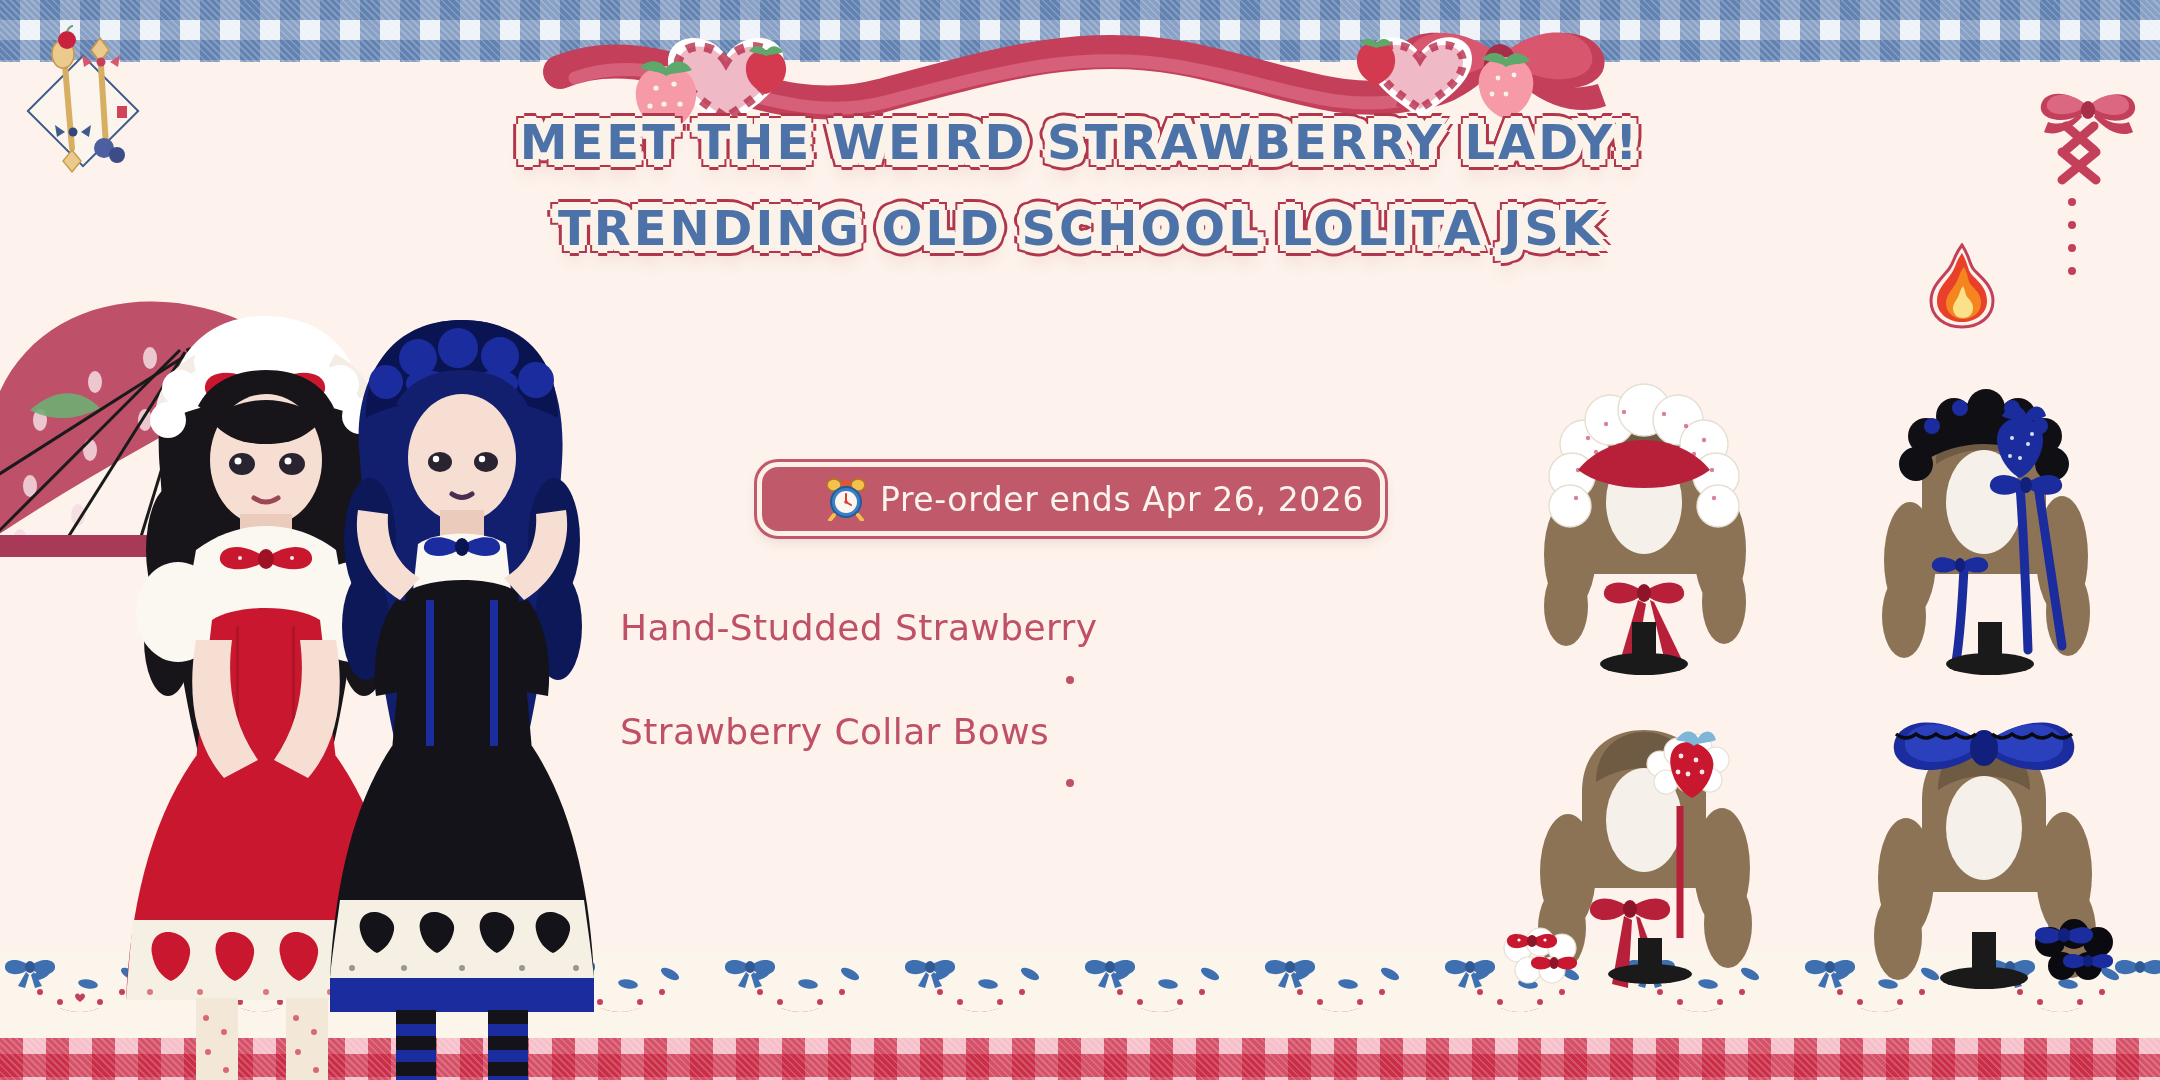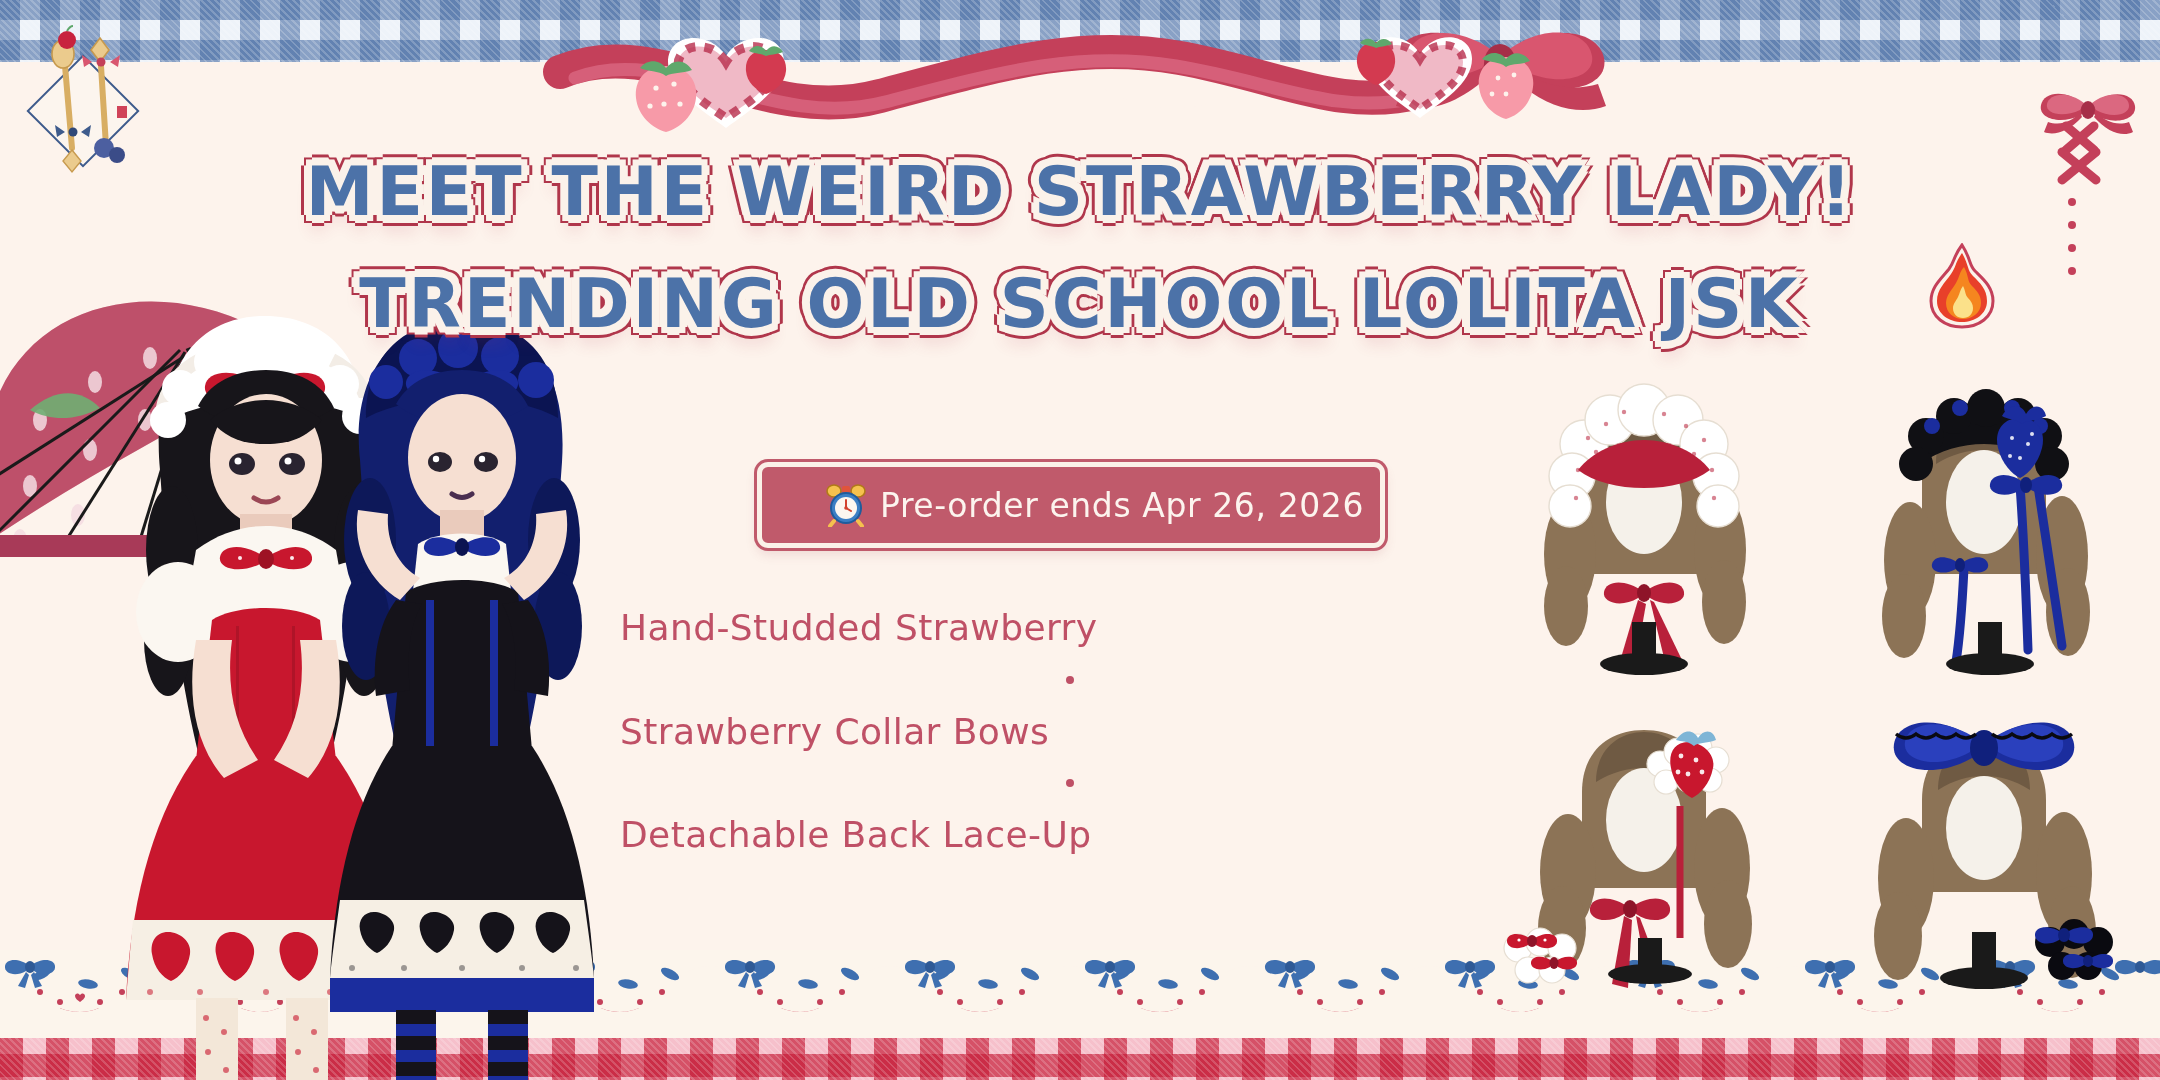--- a/index.html
+++ b/index.html
@@ -51,51 +51,50 @@
   }
 
   
   .headline-wrap {
     position: absolute; top: 112px; left: 0; width: 2160px;
     z-index: 8; text-align: center;
   }
   .headline {
     font-family: "DejaVu Sans", sans-serif;
     font-weight: 700;
-    font-size: 68px;
+    font-size: 48px;
     letter-spacing: 3px;
     color: #4C72A8;
     line-height: 1.26;
     white-space: nowrap;
     -webkit-text-stroke: 0;
     text-shadow:
       -3px 0 0 #FBF2EA,  3px 0 0 #FBF2EA,  0 -3px 0 #FBF2EA, 0 3px 0 #FBF2EA,
       -3px -3px 0 #FBF2EA, 3px -3px 0 #FBF2EA, -3px 3px 0 #FBF2EA, 3px 3px 0 #FBF2EA,
       -8px 0 0 #FBF2EA,  8px 0 0 #FBF2EA,  0 -8px 0 #FBF2EA, 0 8px 0 #FBF2EA,
       -6px -6px 0 #FBF2EA, 6px -6px 0 #FBF2EA, -6px 6px 0 #FBF2EA, 6px 6px 0 #FBF2EA,
       -11px 0 0 #B0364B, 11px 0 0 #B0364B, 0 -11px 0 #B0364B, 0 11px 0 #B0364B,
       -8px -8px 0 #B0364B, 8px -8px 0 #B0364B, -8px 8px 0 #B0364B, 8px 8px 0 #B0364B,
       0 16px 16px rgba(176,54,75,.16);
-    margin-top: 37px;
   }
   .headline-line { display:block; position:relative; }
   .headline-line.l2 { margin-top: 26px; }
 
   .fire-icon{
     position:absolute; top: 243px; left: 1925px;
     width: 74px; height: 86px; z-index: 9;
   }
 
   
   .badge {
     position: absolute; top: 462px; left: 757px;
-    width: 628px; height: 86px;
+    width: 628px; height: 74px;
     background: #C05A6B;
     border: 5px solid #FBF1E8;
-    border-radius: 11px;
+    border-radius: 21px;
     box-shadow: 0 0 0 3px #C05A6B, 0 6px 12px rgba(150,60,75,.15);
     display: flex; align-items: center; justify-content: center; gap: 14px;
     z-index: 8;
     padding-left: 48px;
   }
   .badge-text{
     font-family: "DejaVu Sans", sans-serif;
     font-size: 33px; font-weight: 400;
     color: #FCF4EE; letter-spacing: .6px; white-space: nowrap;
   }
@@ -280,21 +279,20 @@
       <path d="M8,38 l-4,5 M32,38 l4,5" stroke="#F5C14E" stroke-width="4" stroke-linecap="round"></path>
     </svg>
     <span class="badge-text">Pre-order ends Apr 26, 2026</span>
   </div>
 
   <div class="features">
     <div class="feature-line">Hand-Studded Strawberry</div>
     <div class="feature-dot"></div>
     <div class="feature-line">Strawberry Collar Bows</div>
     <div class="feature-dot"></div>
-    <div class="feature-line">Detachable Back Lace-Up</div>
   </div>
 
   <svg class="models" viewBox="0 0 620 960">
 
     <g>
       <path d="M-10,300 C20,180 160,150 270,215 L285,250 C190,300 80,360 -10,420 Z" fill="#C2546E"></path>
       <path d="M-10,300 C20,180 160,150 270,215 L285,250 C190,300 80,360 -10,420 Z" fill="#B3455F" opacity=".25"></path>
       <g fill="#F5DCE2" opacity=".85">
         <ellipse cx="40" cy="300" rx="7" ry="11"></ellipse>
           <ellipse cx="95" cy="262" rx="7" ry="11"></ellipse>

